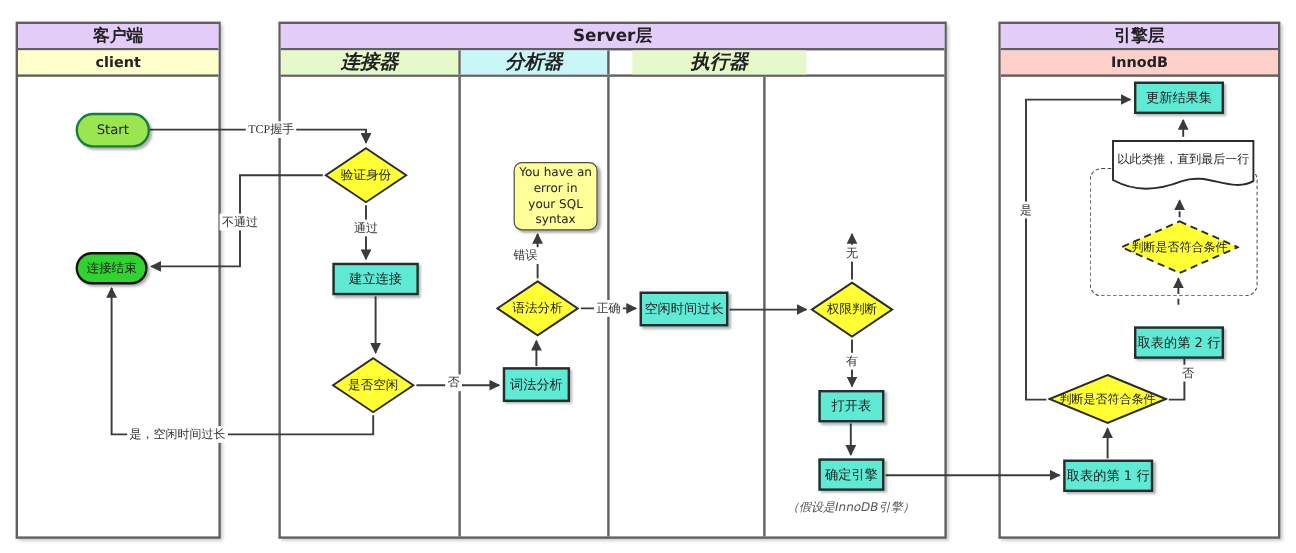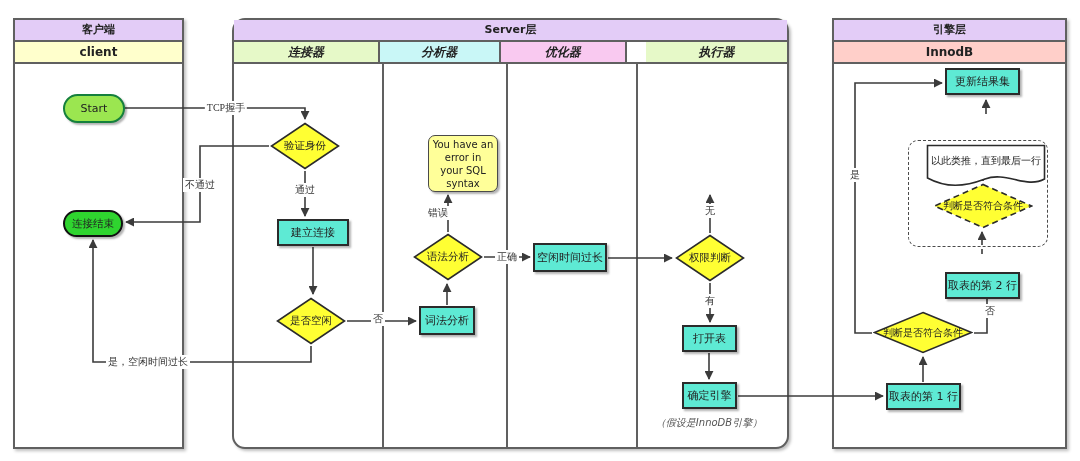--- a/index.html
+++ b/index.html
@@ -1,67 +1,66 @@
 <!DOCTYPE html>
 <html><head>
 <meta charset="utf-8">
 <style>
   html,body{margin:0;padding:0;background:#fff;}
   .canvas{position:relative;width:1080px;height:461px;background:#fff;overflow:hidden;
           font-family:"DejaVu Sans","Liberation Sans",sans-serif;color:#222;}
   
   .frame{position:absolute;background:#fff;border:2px solid #606060;box-shadow:2px 2px 3px rgba(0,0,0,.25);z-index:0;}
-  .frame-title{height:20px;line-height:20px;text-align:center;font-weight:bold;font-size:11px;
+  .frame-title{height:20px;line-height:20px;text-align:center;font-weight:bold;font-size:14px;
                background:#E3CCF7;border-bottom:2px solid #606060;}
   .frame-sub{height:20px;line-height:20px;text-align:center;font-weight:bold;font-size:12px;border-bottom:2px solid #606060;}
   .sub-client{background:#FFFFCC;}
   .sub-innodb{background:#FFCFC9;}
   .server-sub{display:flex;height:20px;border-bottom:2px solid #606060;}
-  .server-sub .cell{height:20px;line-height:20px;text-align:center;font-weight:bold;font-style:italic;font-size:12px;
+  .server-sub .cell{height:20px;line-height:20px;text-align:center;font-weight:bold;font-style:italic;font-size:16px;
                     border-right:2px solid #606060;box-sizing:border-box;}
   .server-sub .cell:last-child{border-right:none;margin-left:19px;}
   .vdiv{position:absolute;top:44px;bottom:0;width:2px;background:#606060;}
   
   .edges{position:absolute;left:0;top:0;z-index:2;pointer-events:none;}
   
   .node{position:absolute;display:flex;align-items:center;justify-content:center;
         font-size:11px;z-index:3;box-sizing:border-box;text-align:center;}
   .proc{background:#5eead4;border:2px solid #2b2b2b;box-shadow:2px 2px 2px rgba(0,0,0,.3);}
   .pill-start{background:#9BE650;border:2px solid #15803d;border-radius:15px;box-shadow:2px 2px 2px rgba(0,0,0,.3);}
   .pill-end{background:#2FD42F;border:2px solid #111;border-radius:14px;font-size:10.5px;box-shadow:2px 2px 2px rgba(0,0,0,.3);}
   .note{background:#FFFF99;border:1.5px solid #4a4a4a;border-radius:7px;font-size:10px;line-height:1.3;
         padding:2px 3px;box-shadow:2px 2px 2px rgba(0,0,0,.3);}
   .dgroup{position:absolute;z-index:3;}
   .dgroup .dlabel{position:absolute;left:0;top:0;right:0;bottom:0;display:flex;align-items:center;justify-content:center;
                   font-size:10.5px;white-space:nowrap;}
   .dashed-box{position:absolute;border:1.5px dashed #4a4a4a;border-radius:10px;z-index:1;}
-  .docshape{position:absolute;z-index:3;margin-top:28px;}
+  .docshape{position:absolute;z-index:3;}
   .docshape .doc-label{position:absolute;left:0;right:0;top:10px;text-align:center;font-size:10px;white-space:nowrap;}
   
   .edge-label{position:absolute;transform:translate(-50%,-50%);background:#fff;font-size:10px;color:#333;
               padding:0 2px;white-space:nowrap;z-index:4;font-family:Liberation Serif, serif;}
   .note-text{position:absolute;transform:translate(-50%,-50%);font-size:10px;color:#555;font-style:italic;
              white-space:nowrap;z-index:4;background:#fff;}
 </style>
 </head>
 <body>
 
 <div class="canvas">
 
   <div class="frame" style="left:13px;top:18px;width:167px;height:427px;">
     <div class="frame-title">客户端</div>
     <div class="frame-sub sub-client">client</div>
   </div>
 
-  <div class="frame" style="left:232px;top:18px;width:553px;height:427px;border-radius:13px;">
+  <div class="frame" style="left:232px;top:18px;width:553px;height:427px;">
     <div class="frame-title">Server层</div>
     <div class="server-sub">
       <div class="cell" style="width:150px;background:#E6F9C8;">连接器</div>
       <div class="cell" style="width:124px;background:#C9F7F7;">分析器</div>
-      <div class="cell" style="width:130px;background:#F9C9F0;">优化器</div>
       <div class="cell" style="width:145px;background:#E6F9C8;">执行器</div>
     </div>
     <div class="vdiv" style="left:148px;"></div>
     <div class="vdiv" style="left:272px;"></div>
     <div class="vdiv" style="left:402px;"></div>
   </div>
 
   <div class="frame" style="left:832px;top:18px;width:231px;height:427px;">
     <div class="frame-title">引擎层</div>
     <div class="frame-sub sub-innodb">InnodB</div>

